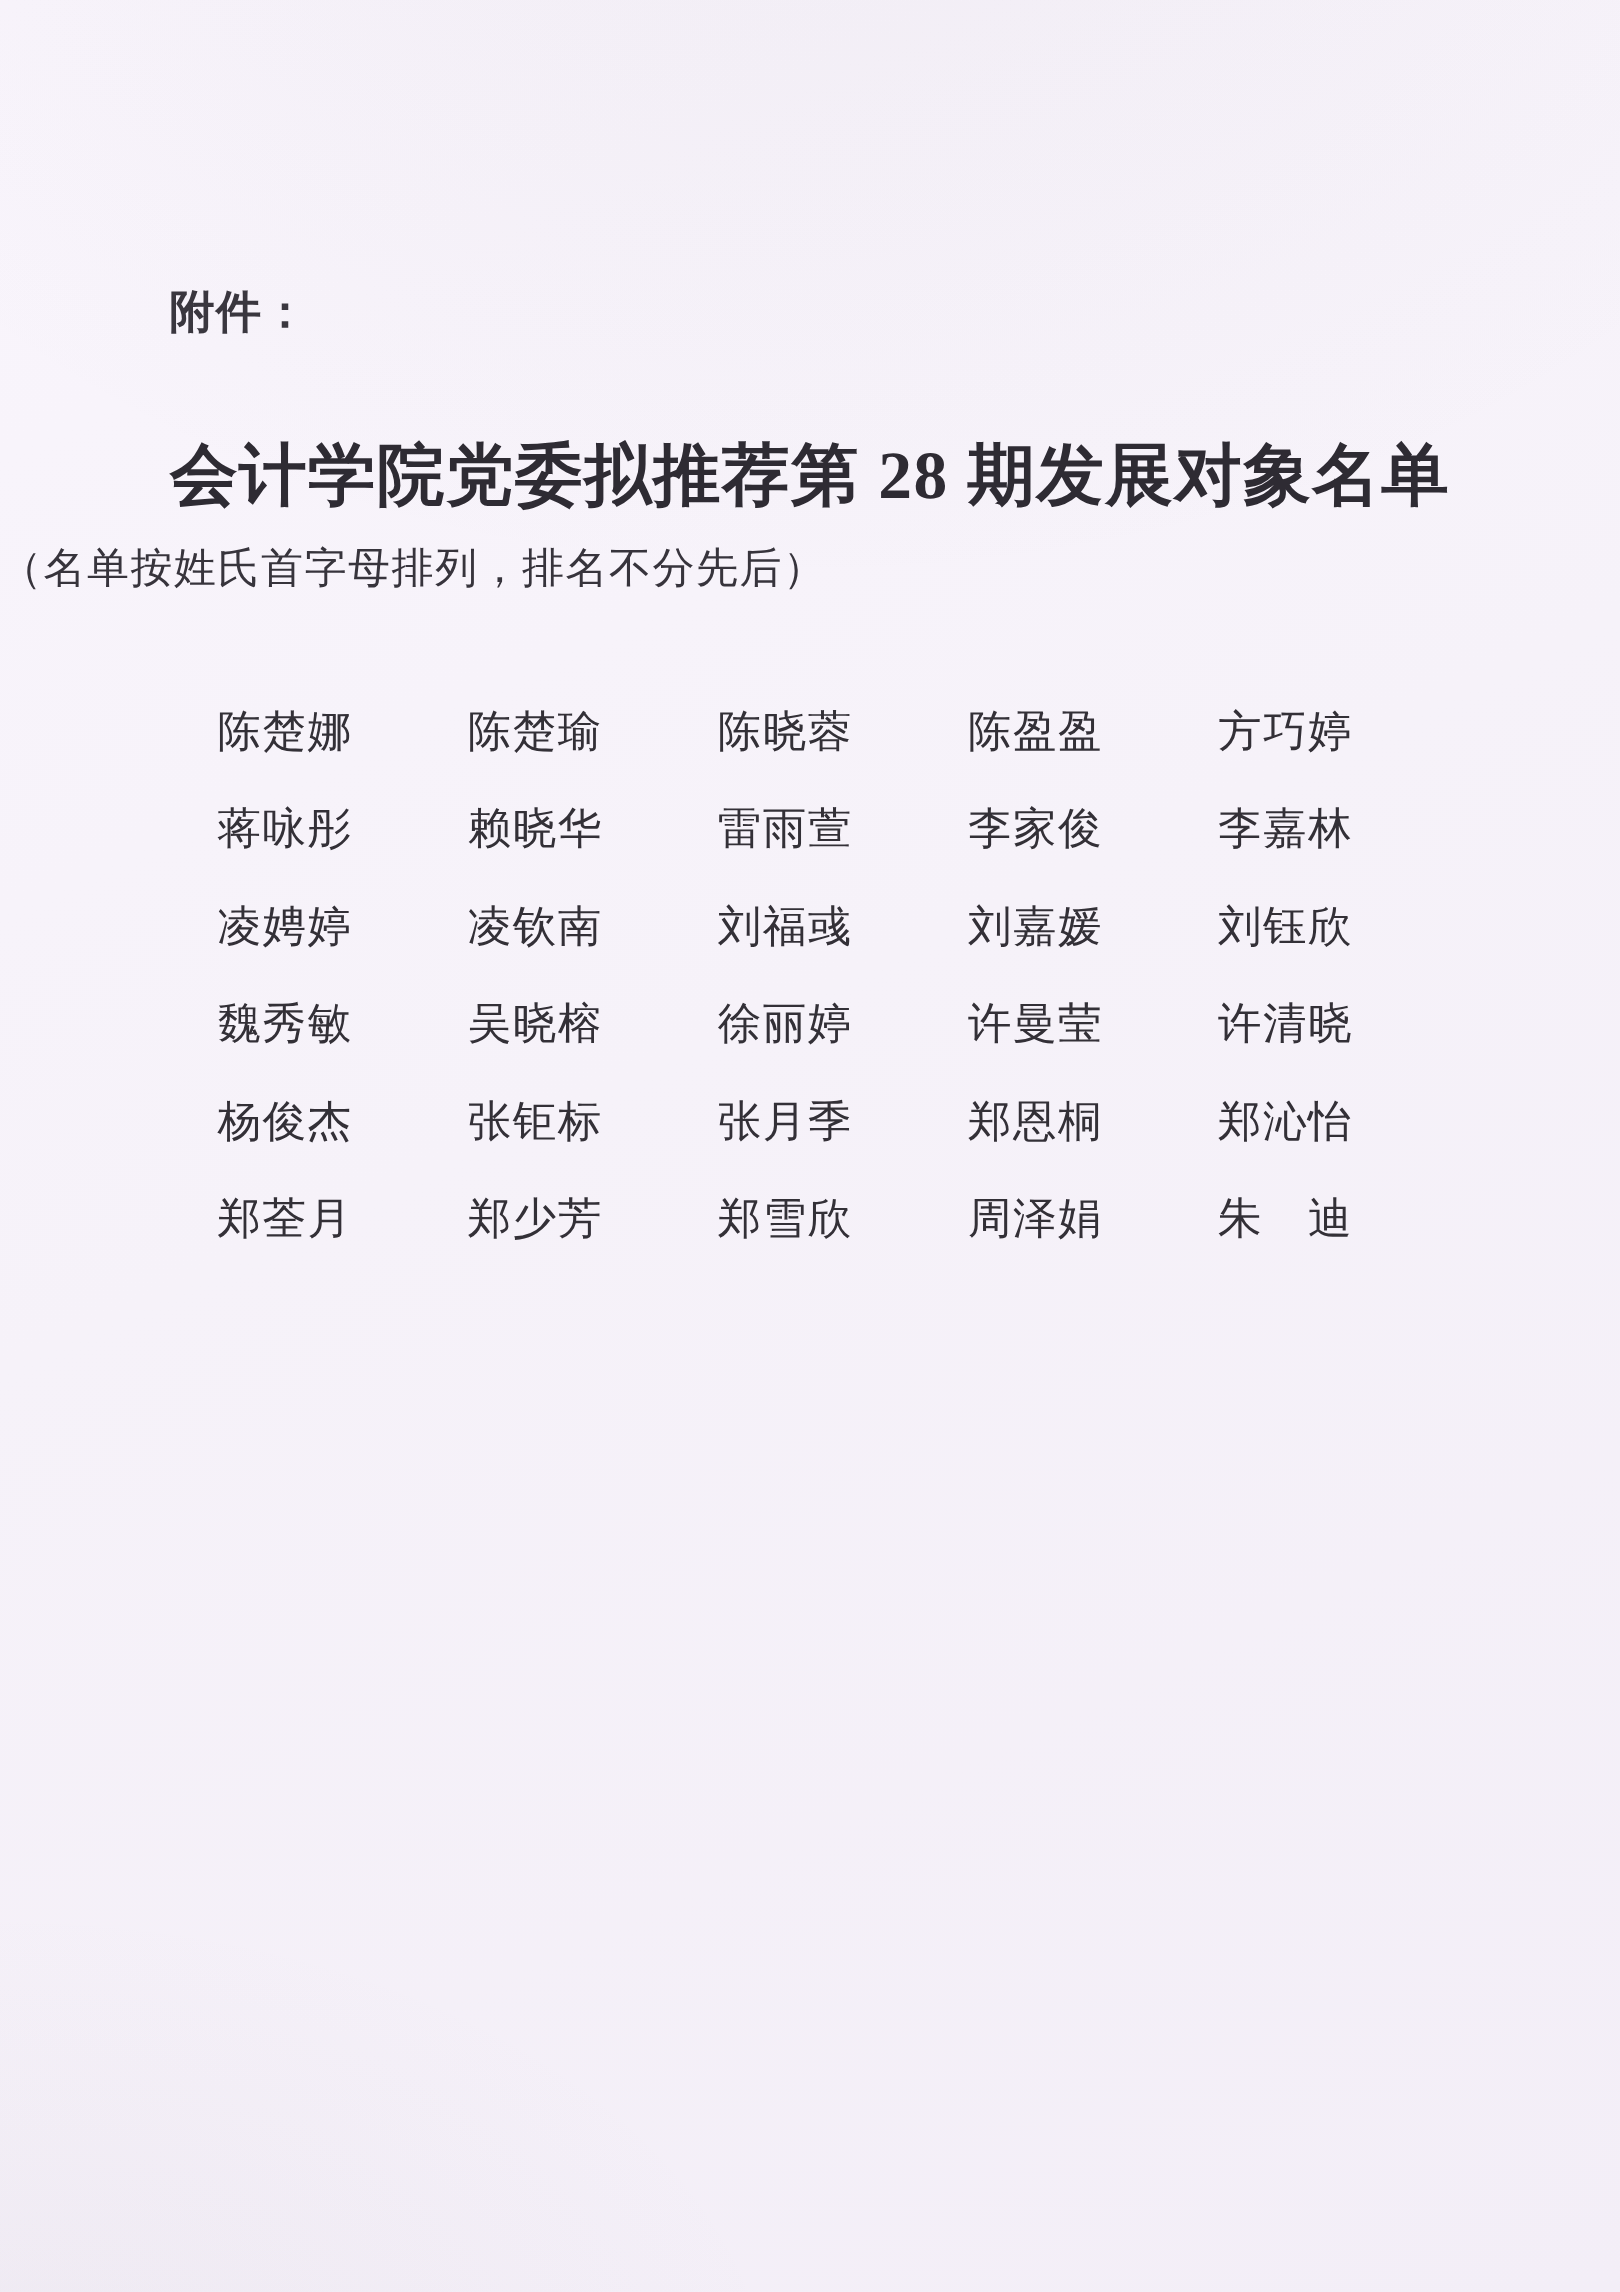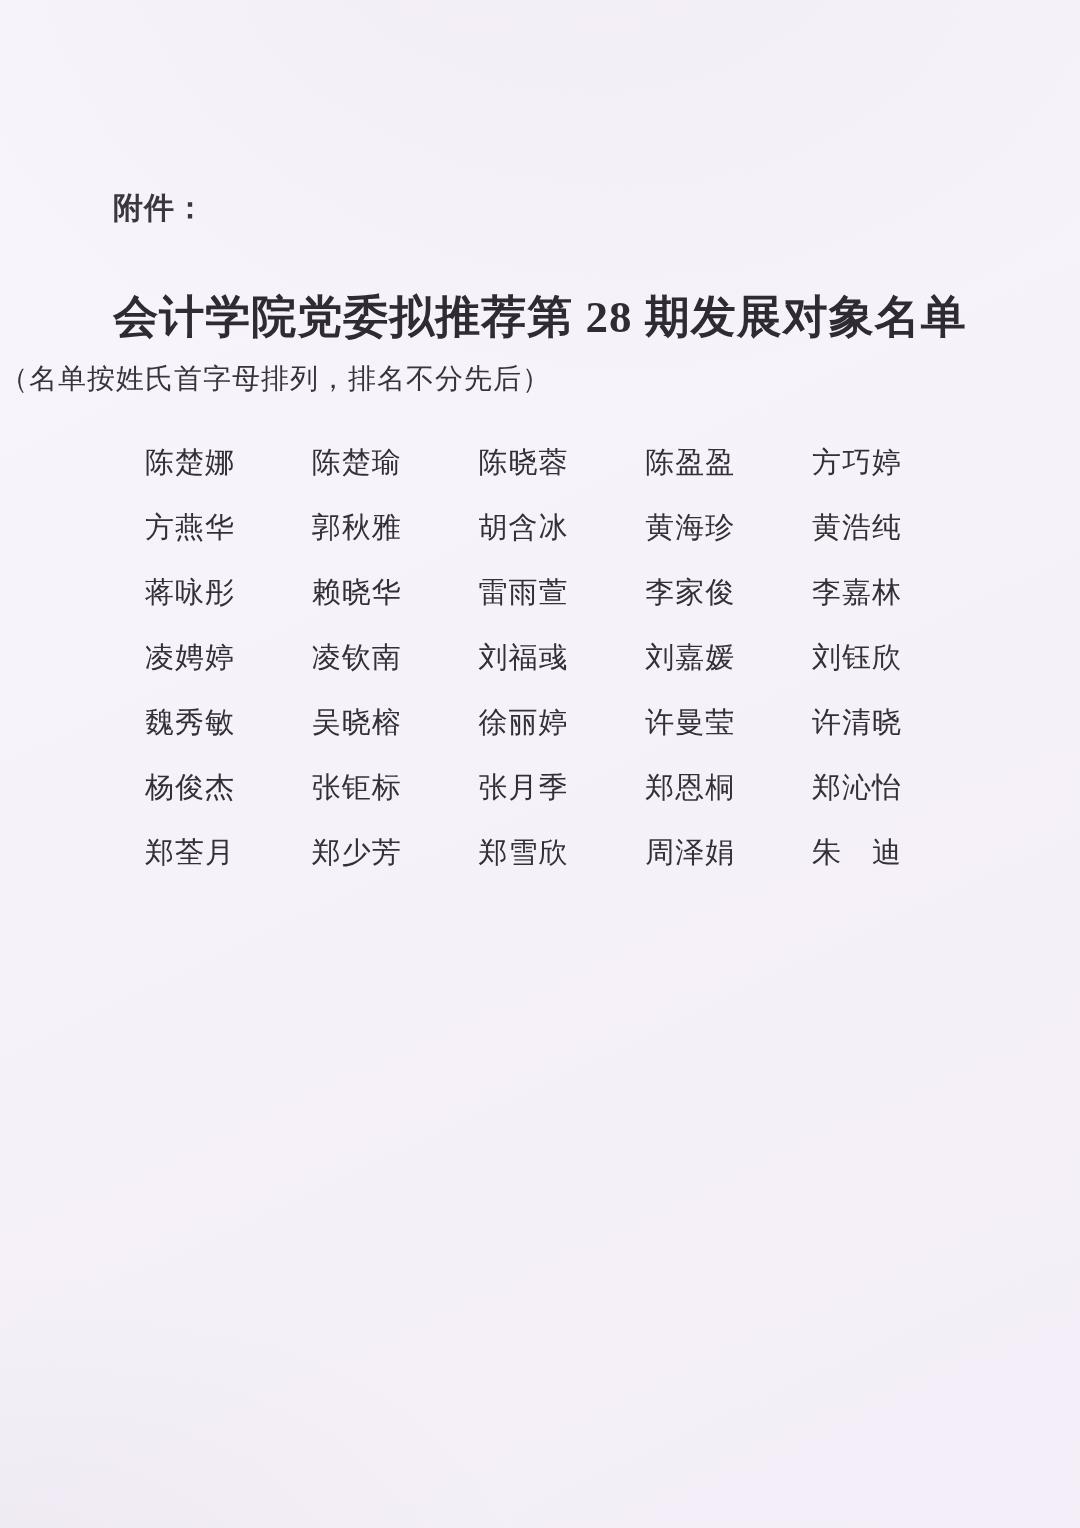--- a/index.html
+++ b/index.html
@@ -61,21 +61,21 @@
   }
   .names {
     position: absolute;
     left: 145px;
     top: 443px;
     width: 757px;
   }
   .name-row {
     display: flex;
     justify-content: space-between;
-    align-items: flex-start;
+    align-items: flex-end;
     height: 65px;
   }
   .name-cell {
     font-size: 29px;
     letter-spacing: 1px;
     color: #333037;
     white-space: pre;
   }
 </style>
 </head>
@@ -92,27 +92,20 @@
   <div class="names">
 
     <div class="name-row">
       <span class="name-cell">陈楚娜</span>
       <span class="name-cell">陈楚瑜</span>
       <span class="name-cell">陈晓蓉</span>
       <span class="name-cell">陈盈盈</span>
       <span class="name-cell">方巧婷</span>
     </div>
 
-    <div class="name-row">
-      <span class="name-cell">方燕华</span>
-      <span class="name-cell">郭秋雅</span>
-      <span class="name-cell">胡含冰</span>
-      <span class="name-cell">黄海珍</span>
-      <span class="name-cell">黄浩纯</span>
-    </div>
 
     <div class="name-row">
       <span class="name-cell">蒋咏彤</span>
       <span class="name-cell">赖晓华</span>
       <span class="name-cell">雷雨萱</span>
       <span class="name-cell">李家俊</span>
       <span class="name-cell">李嘉林</span>
     </div>
 
 

